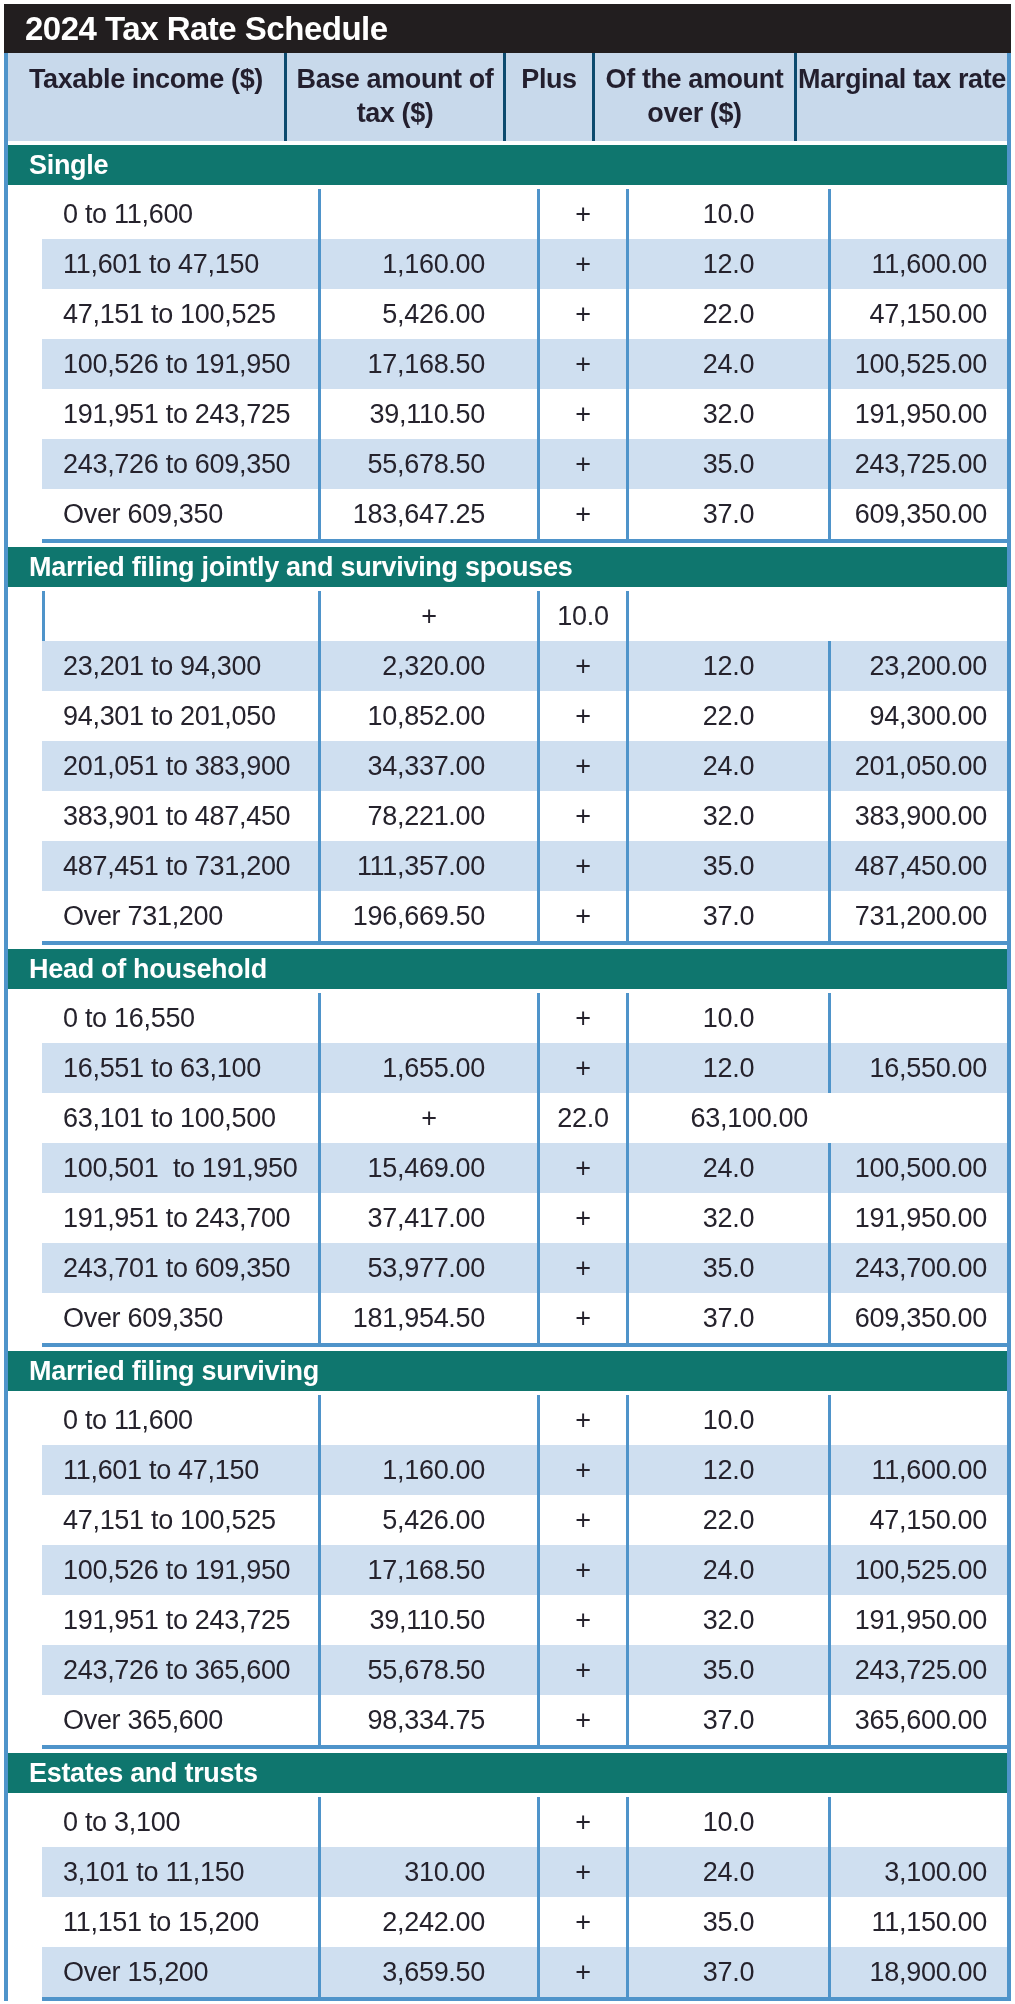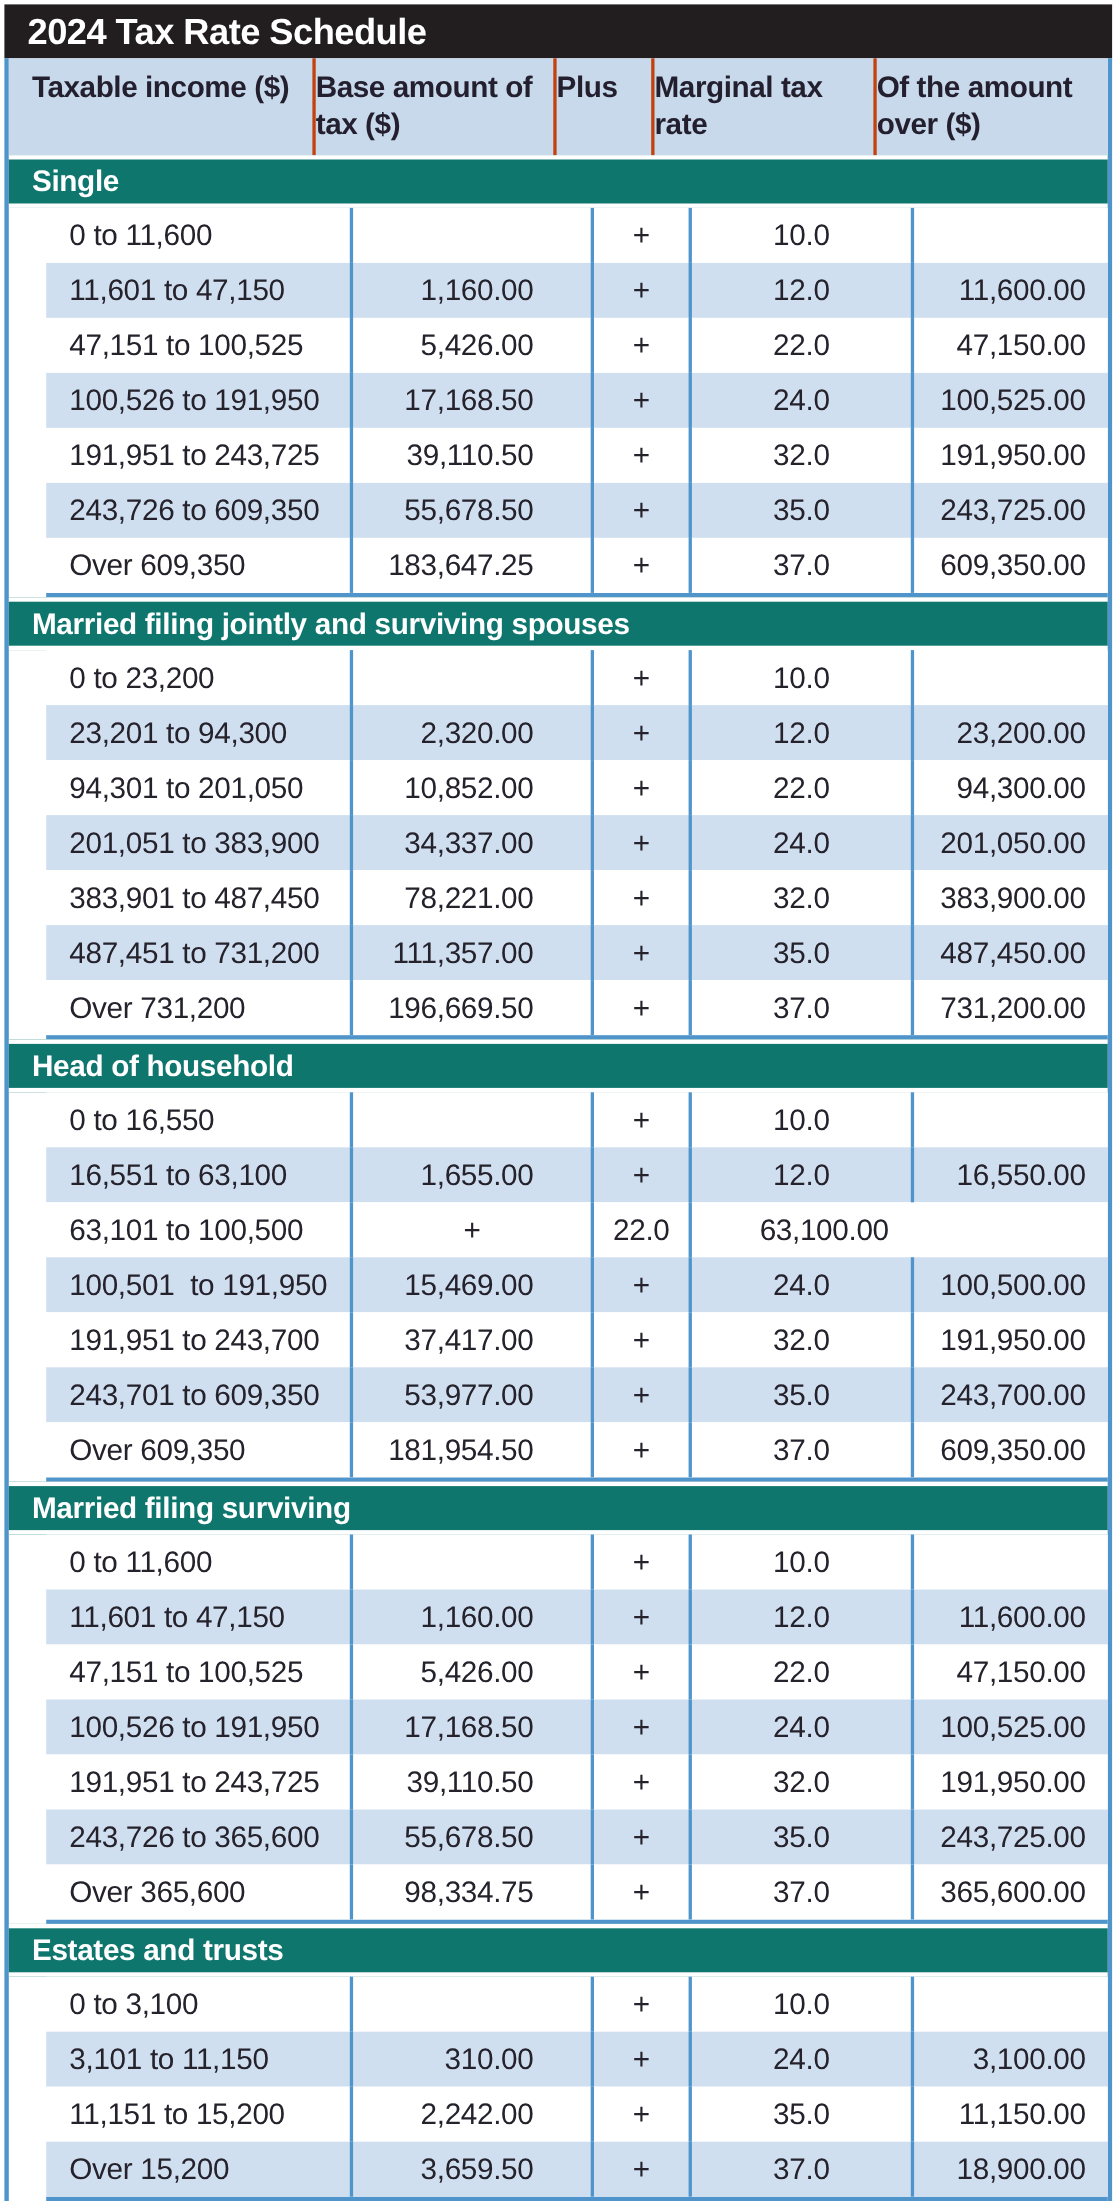--- a/index.html
+++ b/index.html
@@ -30,23 +30,23 @@
   }
   .grid-row {
     display: grid;
     grid-template-columns: 276px 219px 89px 202px 1fr;
   }
   .header-row {
     background: #c8d9eb;
     height: 88px;
   }
   .hcell {
-    border-left: 3px solid #c2410c;
+    border-left: 3px solid #0c4a6e;
     box-sizing: border-box;
-    text-align: left;
+    text-align: center;
     font-weight: bold;
     font-size: 27px;
     line-height: 1.25;
     padding-top: 10px;
     color: #231f2e;
     letter-spacing: -0.4px;
   }
   .hcell.c0 {
     border-left: none;
     text-align: left;
@@ -94,22 +94,22 @@
 </head>
 <body>
 
 <div class="page">
   <div class="titlebar">2024 Tax Rate Schedule</div>
   <div class="tbody">
     <div class="grid-row header-row" id="header-row">
         <div class="hcell c0">Taxable income ($)</div>
         <div class="hcell c1">Base amount of tax ($)</div>
         <div class="hcell c2">Plus</div>
+        <div class="hcell c4">Of the amount over ($)</div>
         <div class="hcell c3">Marginal tax rate</div>
-        <div class="hcell c4">Of the amount over ($)</div>
       </div>
     <div id="sections-root">
         <div class="section-bar">Single</div>
         <div class="row-group">
           <div class="grid-row trow">
             <div class="tcell c0">0 to 11,600</div>
             <div class="tcell c1"></div>
             <div class="tcell c2">+</div>
             <div class="tcell c3">10.0</div>
             <div class="tcell c4"></div>
@@ -153,21 +153,20 @@
             <div class="tcell c0">Over 609,350</div>
             <div class="tcell c1">183,647.25</div>
             <div class="tcell c2">+</div>
             <div class="tcell c3">37.0</div>
             <div class="tcell c4">609,350.00</div>
           </div>
         </div>
         <div class="section-bar">Married filing jointly and surviving spouses</div>
         <div class="row-group">
           <div class="grid-row trow">
-            <div class="tcell c0">0 to 23,200</div>
             <div class="tcell c1"></div>
             <div class="tcell c2">+</div>
             <div class="tcell c3">10.0</div>
             <div class="tcell c4"></div>
           </div>
           <div class="grid-row trow alt">
             <div class="tcell c0">23,201 to 94,300</div>
             <div class="tcell c1">2,320.00</div>
             <div class="tcell c2">+</div>
             <div class="tcell c3">12.0</div>

